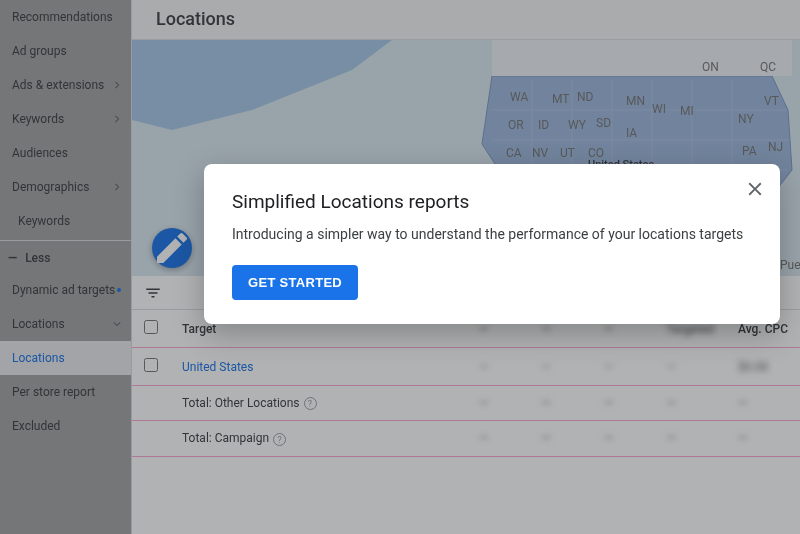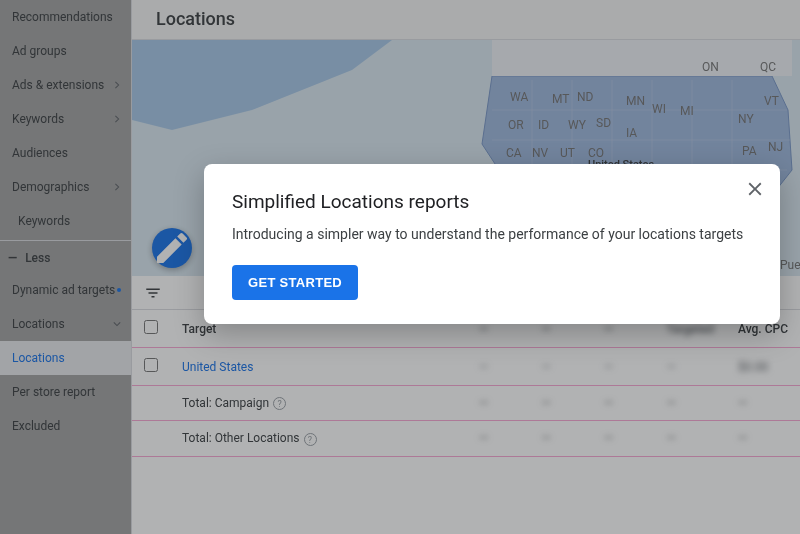--- a/index.html
+++ b/index.html
@@ -216,30 +216,30 @@
           <td class="cb"><input type="checkbox" style=""></td>
           <td><span class="link">United States</span></td>
           <td class="rt blur">—</td>
             <td class="rt blur">—</td>
             <td class="rt blur">—</td>
             <td class="rt blur">—</td>
           <td class="rt blur">$0.00</td>
         </tr>
         <tr class="totrow">
           <td></td>
-          <td><span>Total: Campaign</span><span class="help">?</span></td>
+          <td><span>Total: Other Locations</span><span class="help">?</span></td>
           <td class="rt blur">—</td>
             <td class="rt blur">—</td>
             <td class="rt blur">—</td>
             <td class="rt blur">—</td>
             <td class="rt blur">—</td>
         </tr>
         <tr class="totrow">
           <td></td>
-          <td><span>Total: Other Locations</span><span class="help">?</span></td>
+          <td><span>Total: Campaign</span><span class="help">?</span></td>
           <td class="rt blur">—</td>
             <td class="rt blur">—</td>
             <td class="rt blur">—</td>
             <td class="rt blur">—</td>
             <td class="rt blur">—</td>
         </tr>
       </tbody>
     </table>
   </main>
 

